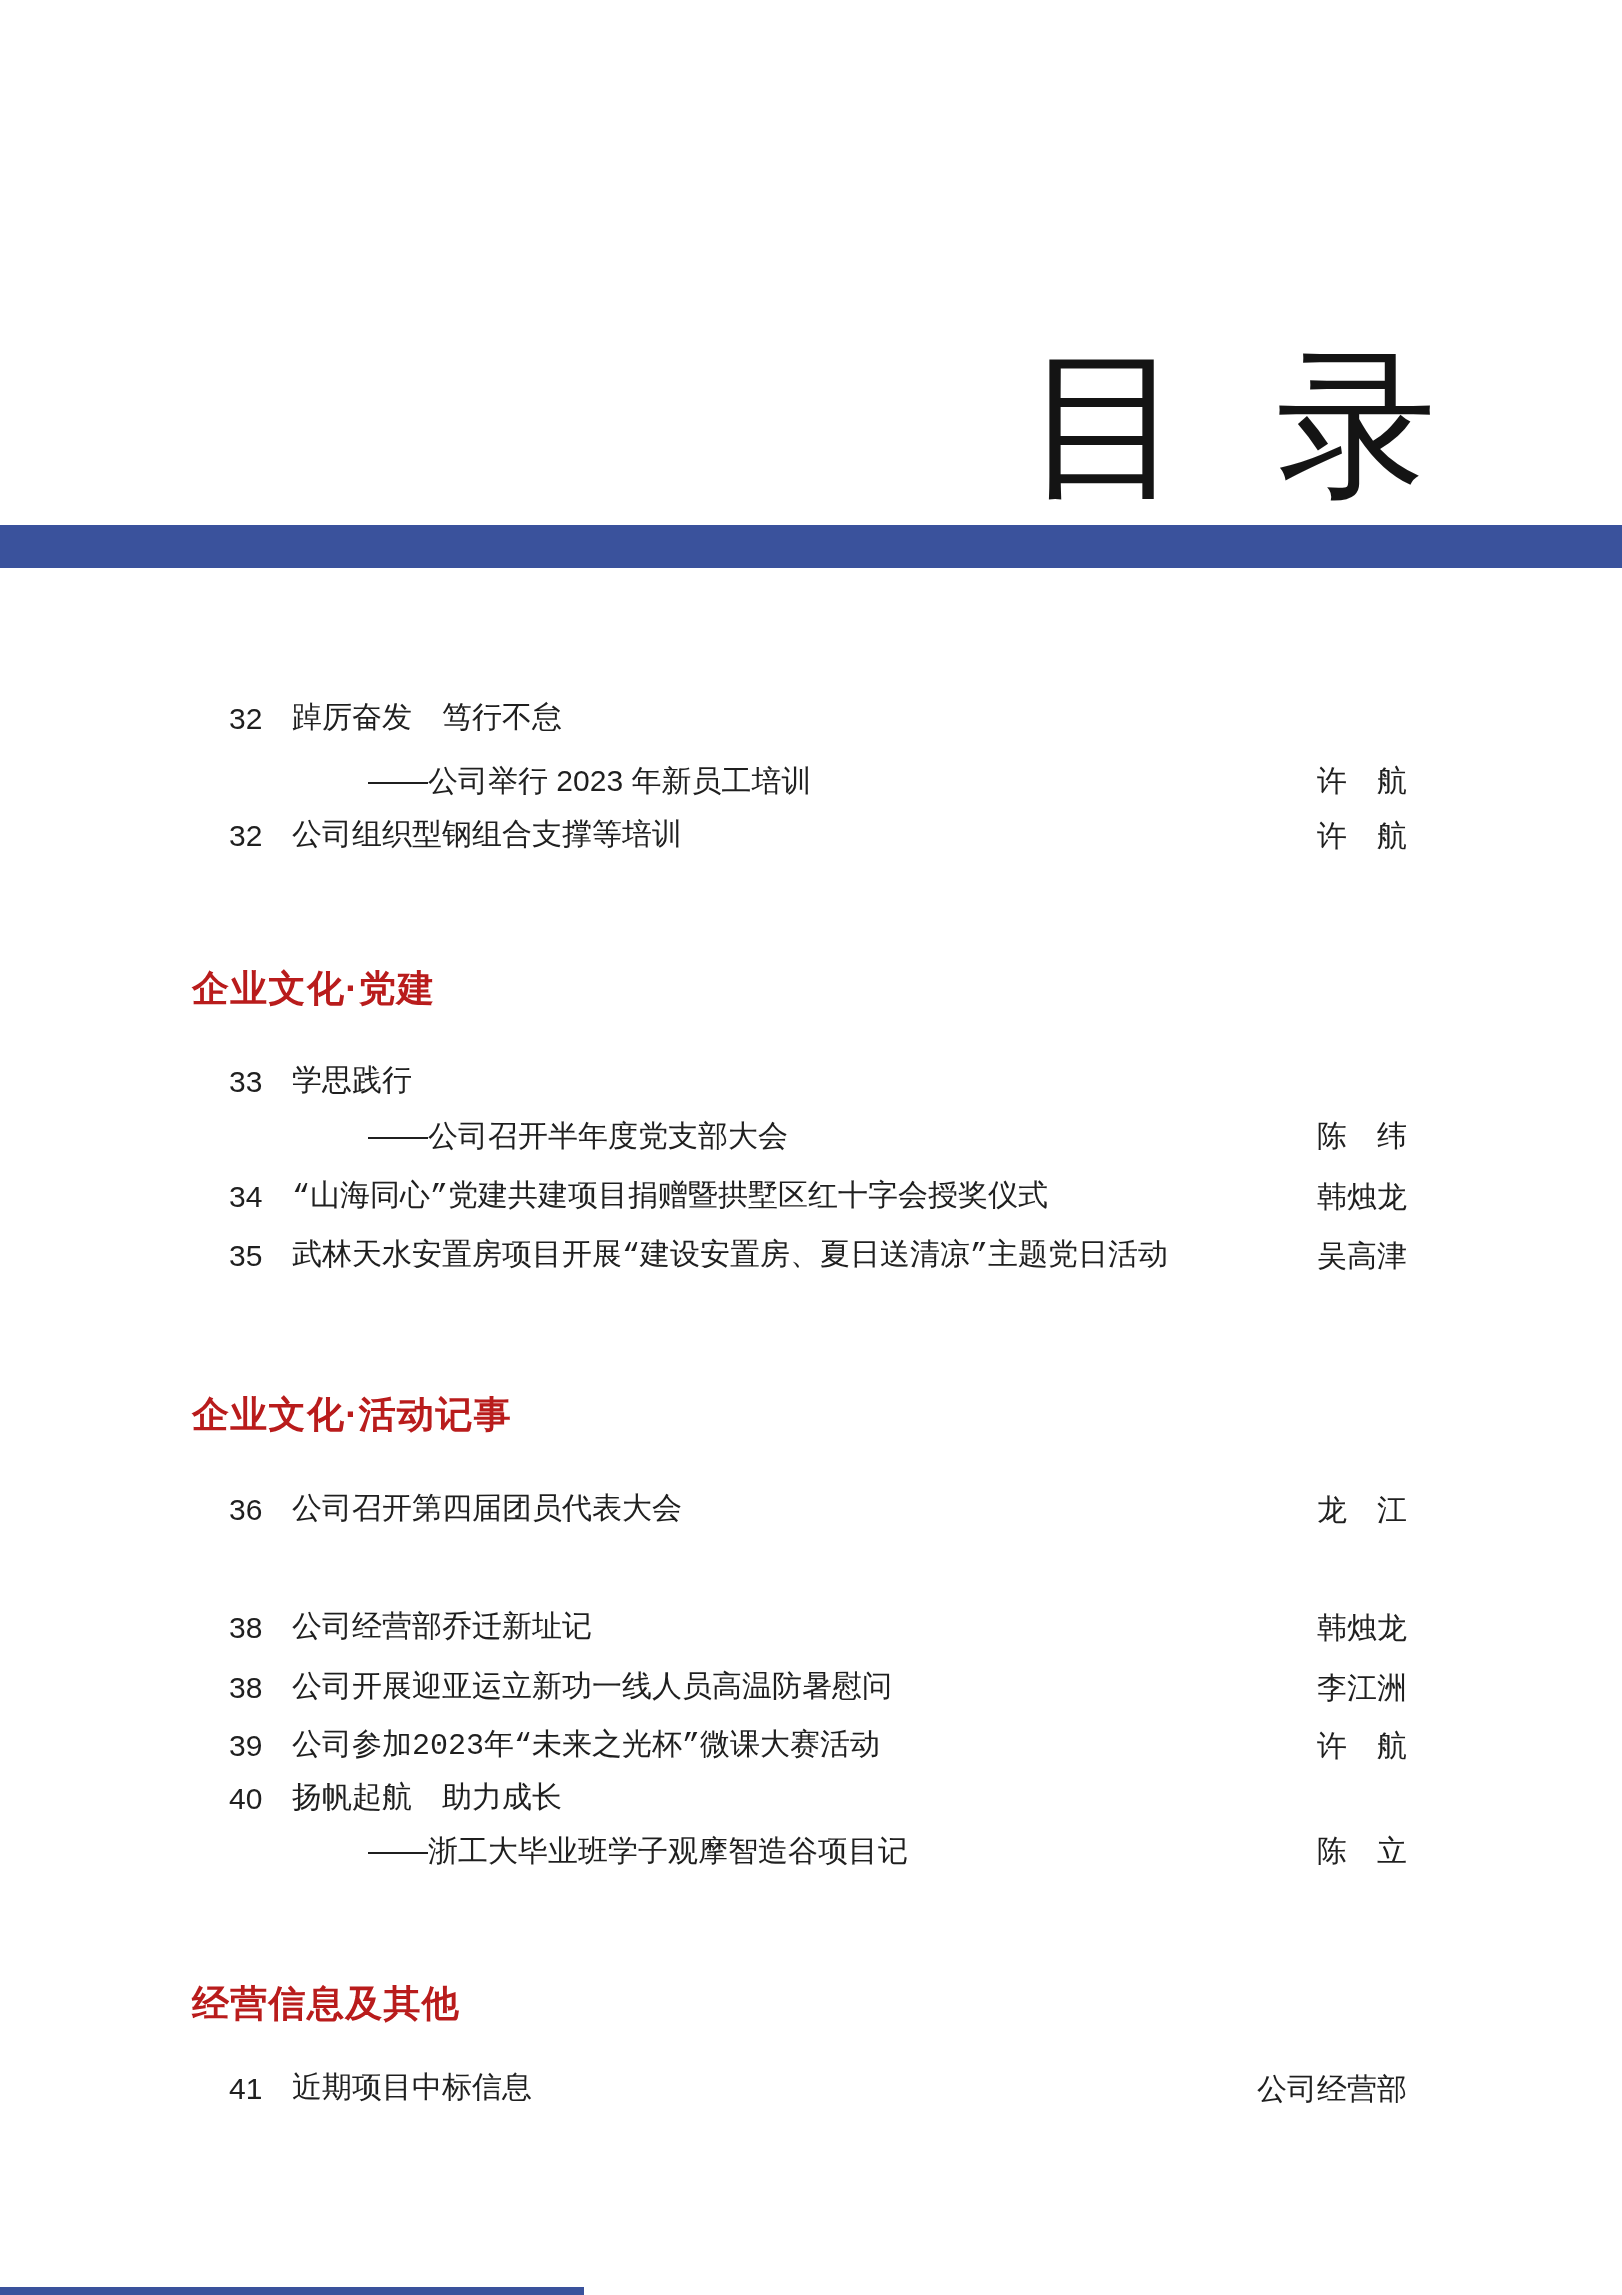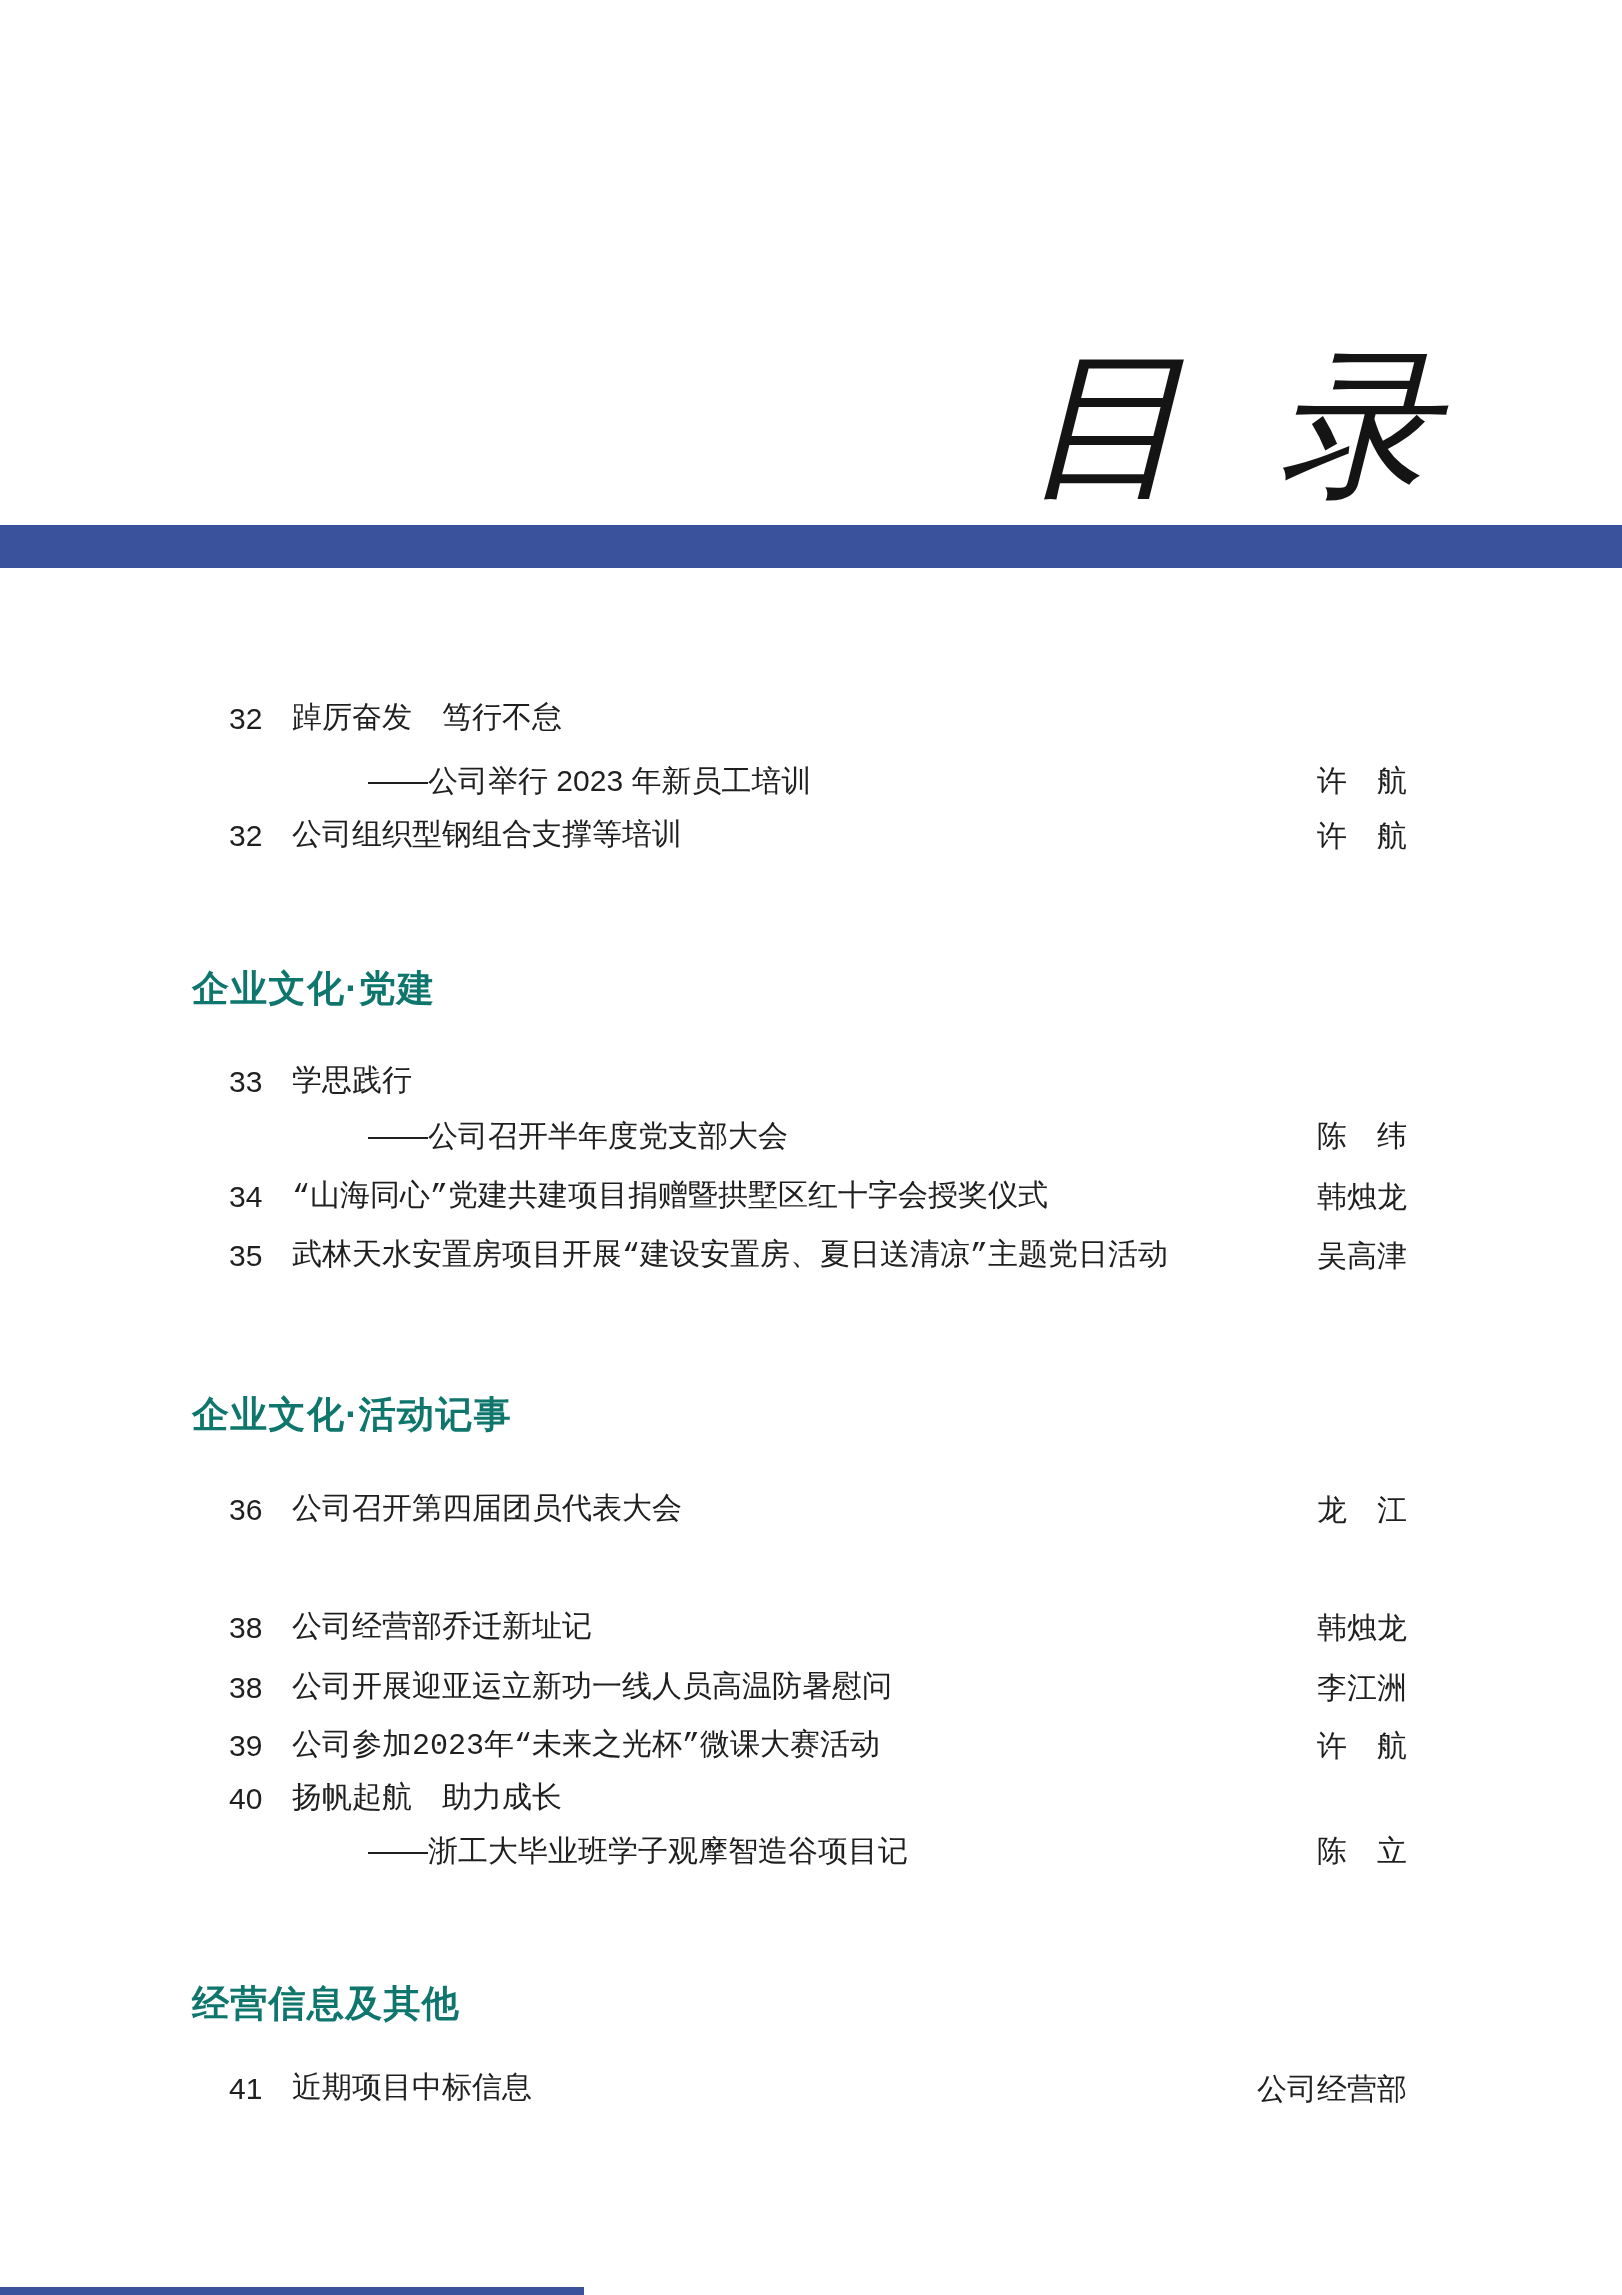--- a/index.html
+++ b/index.html
@@ -14,21 +14,20 @@
   }
   .doc-title{
     position:absolute;
     top:337px;right:167px;
     font-family:"DejaVu Serif","Liberation Serif",serif;
     font-size:160px;
     line-height:1.1;
     letter-spacing:19.6px;
     color:#141414;
     white-space:nowrap;
-    font-style:italic;
   }
   .accent-bar{
     position:absolute;
     left:0;top:525px;
     width:1623px;height:43px;
     background:var(--accent,#3A529C);
   }
   .bottom-bar{
     position:absolute;
     left:0;bottom:0;
@@ -39,21 +38,21 @@
     position:absolute;left:0;width:1336px;height:38px;
     font-size:30px;line-height:38px;white-space:nowrap;
   }
   .row .num{position:absolute;left:229px;}
   .row .title{position:absolute;left:292px;font-family:Liberation Mono, monospace;}
   .row .sub{position:absolute;left:368px;}
   .row .author{position:absolute;left:1211px;width:196px;text-align:right;font-family:Liberation Serif, serif;}
   .heading{
     position:absolute;left:192px;width:1309px;height:46px;
     font-size:37px;font-weight:bold;line-height:46px;
-    letter-spacing:1.3px;color:#0f766e;white-space:nowrap;
+    letter-spacing:1.3px;color:#b91c1c;white-space:nowrap;
   }
 </style>
 </head>
 <body>
 
 <div class="page">
 
   <div class="doc-title">目 录</div>
 
   <div class="accent-bar"></div>

